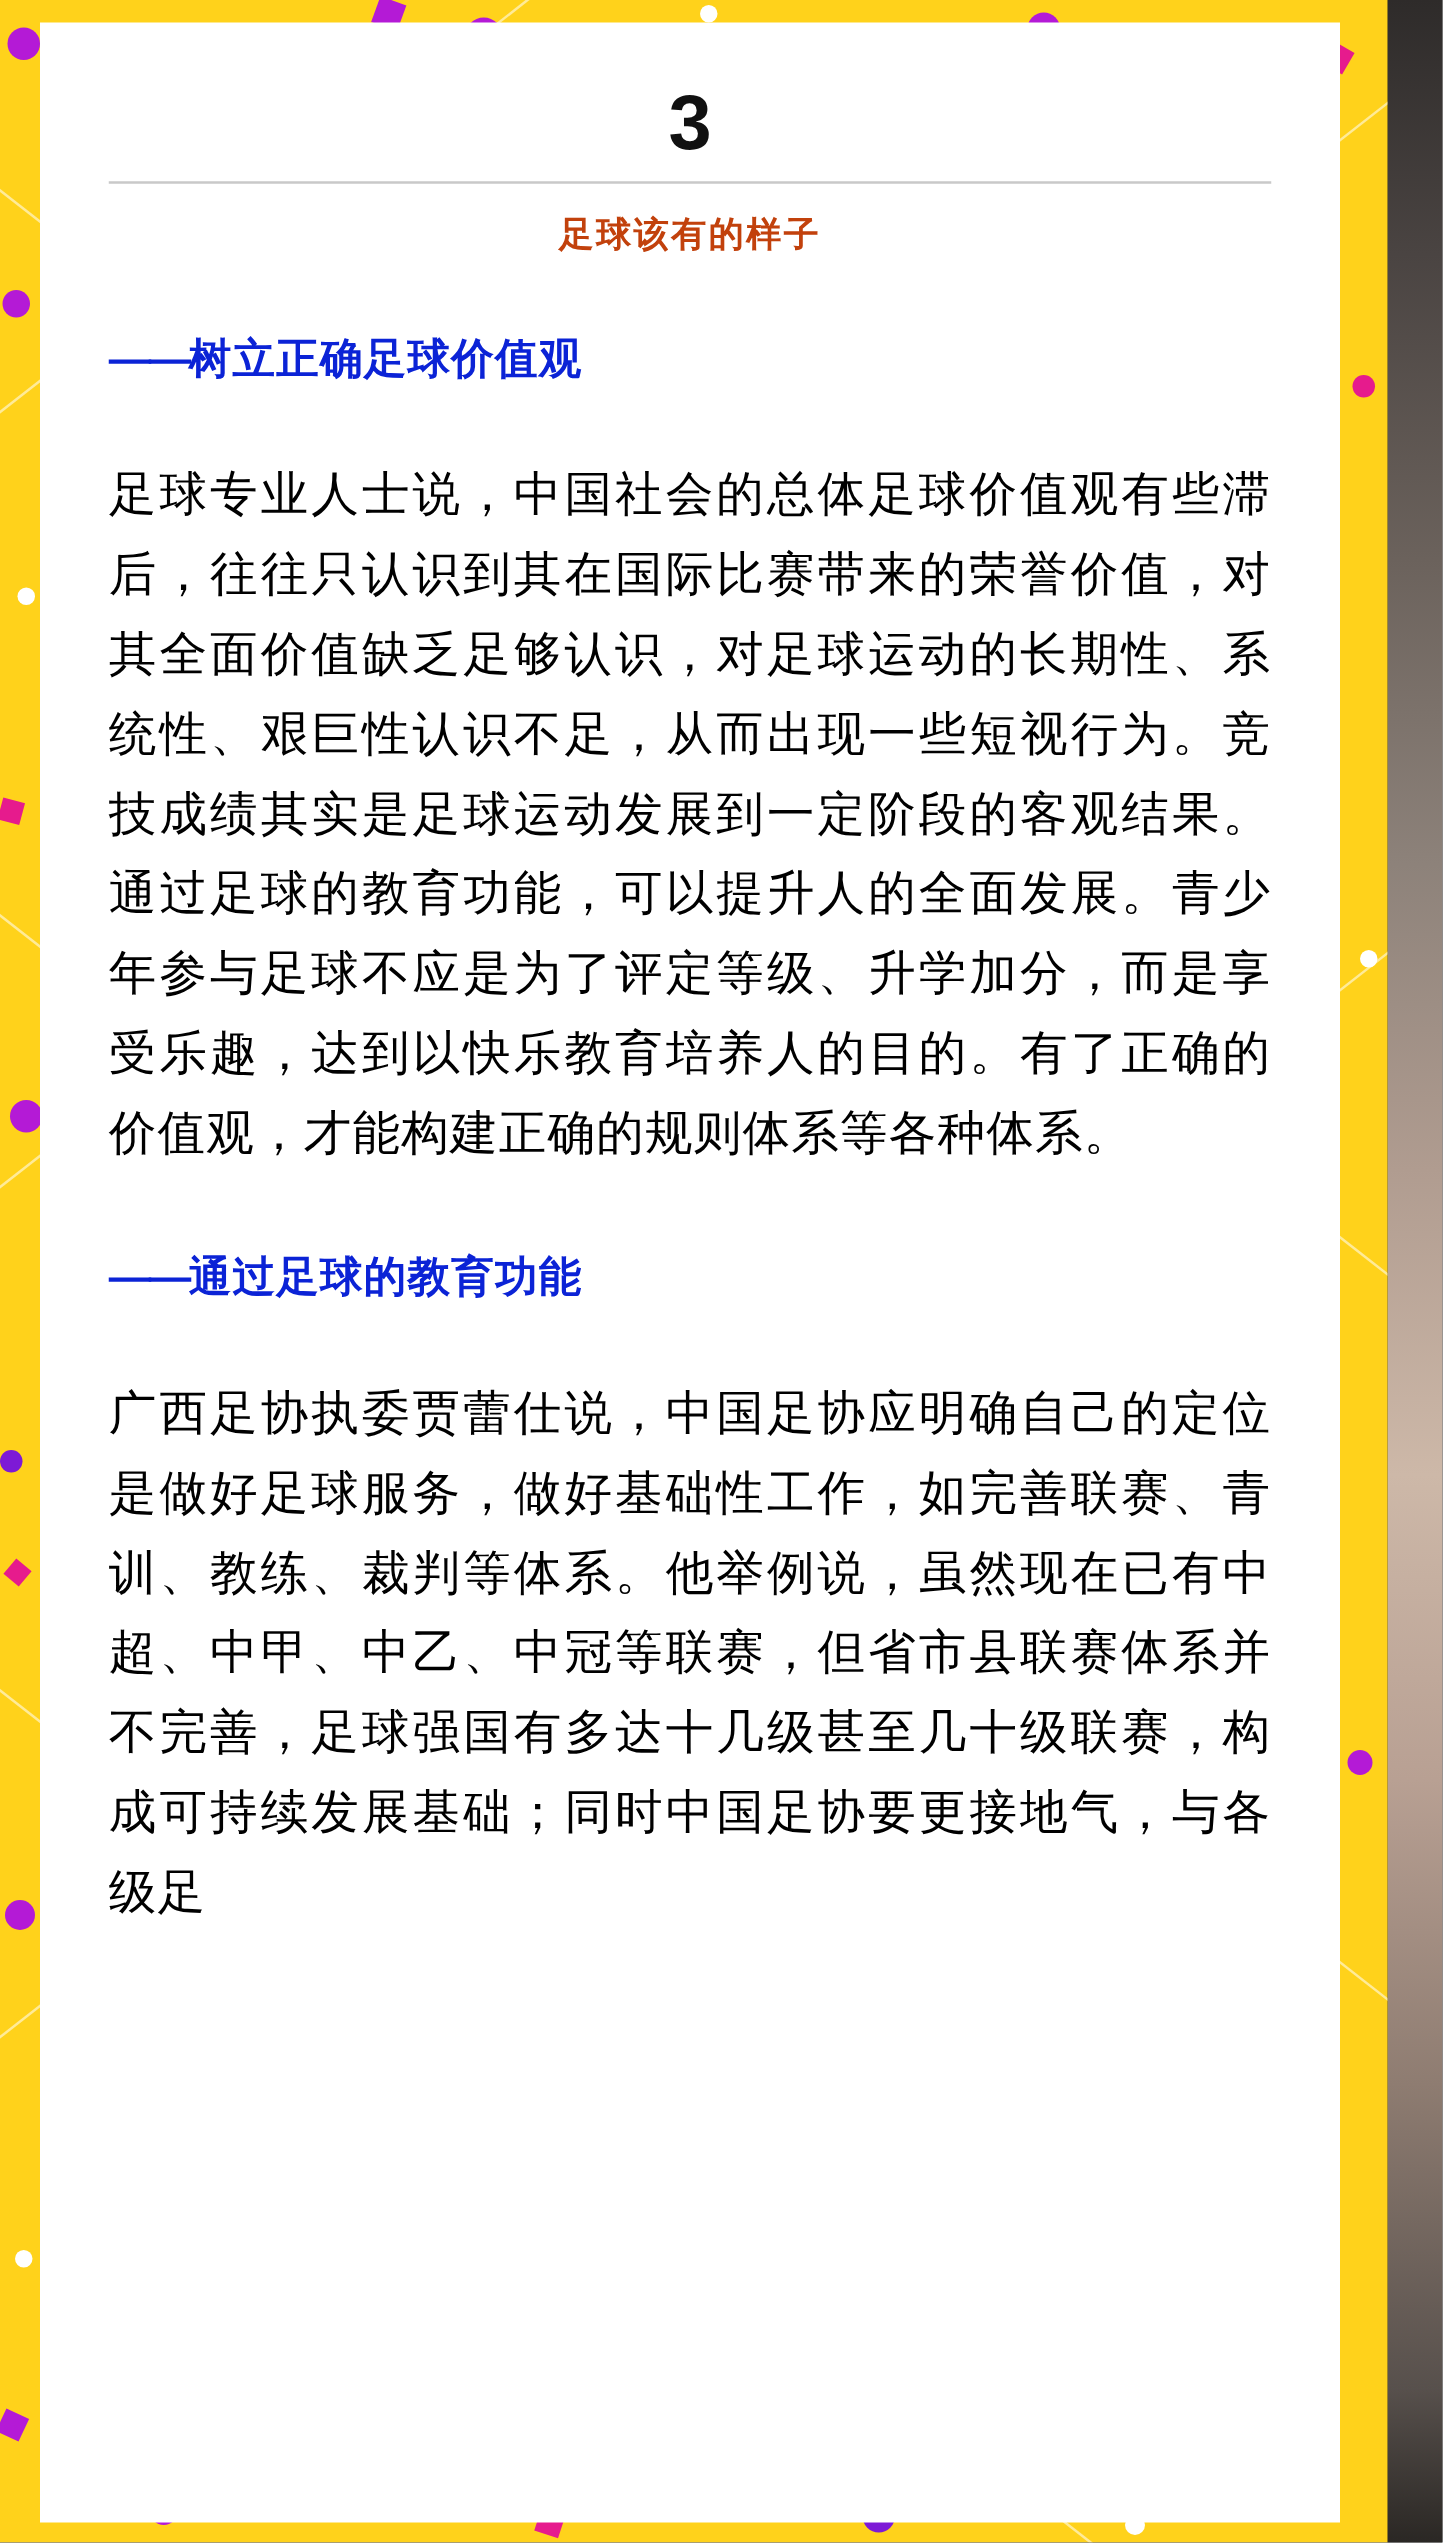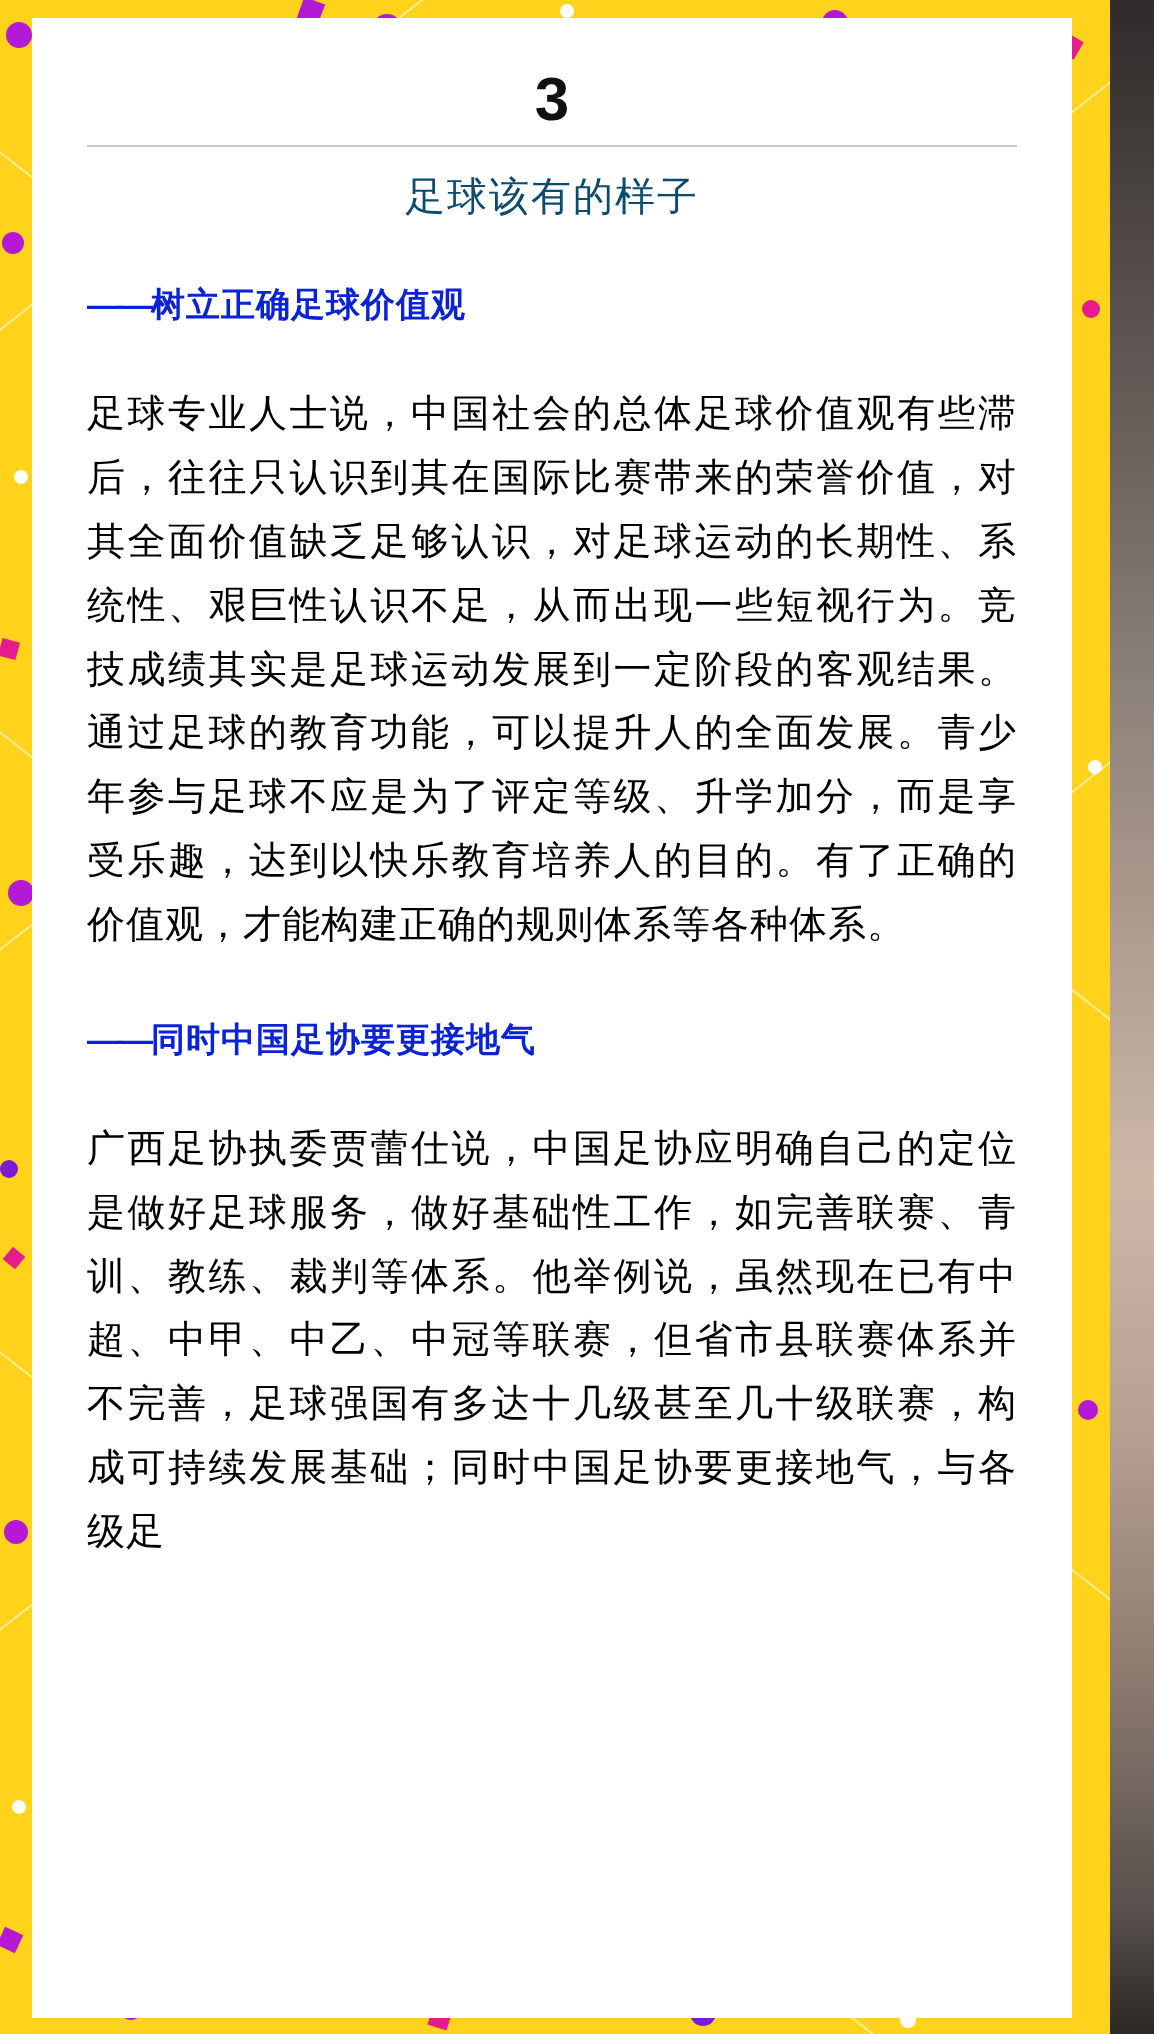--- a/index.html
+++ b/index.html
@@ -87,23 +87,23 @@
     letter-spacing: 0;
     margin: 18px 0 14px 0;
   }
   .rule {
     height: 2px;
     background: #c9c9c9;
     margin: 0 0 22px 0;
   }
   .section-title {
     text-align: center;
-    font-size: 40px;
-    font-weight: normal;
-    color: #0c4a6e;
+    font-size: 28px;
+    font-weight: bold;
+    color: #c2410c;
     letter-spacing: 2px;
     margin: 0 0 58px 0;
   }
   .sub-head {
     font-size: 34px;
     font-weight: bold;
     color: #0b23d6;
     letter-spacing: 1px;
     margin: 14px 0 56px 0;
     line-height: 1.3;
@@ -176,21 +176,21 @@
 
       <div class="section-title">足球该有的样子</div>
 
       <div class="sub-head">
         <span class="dashes">——</span><span>树立正确足球价值观</span>
       </div>
 
       <p class="body-text">足球专业人士说，中国社会的总体足球价值观有些滞后，往往只认识到其在国际比赛带来的荣誉价值，对其全面价值缺乏足够认识，对足球运动的长期性、系统性、艰巨性认识不足，从而出现一些短视行为。竞技成绩其实是足球运动发展到一定阶段的客观结果。通过足球的教育功能，可以提升人的全面发展。青少年参与足球不应是为了评定等级、升学加分，而是享受乐趣，达到以快乐教育培养人的目的。有了正确的价值观，才能构建正确的规则体系等各种体系。</p>
 
       <div class="sub-head">
-        <span class="dashes">——</span><span>同时中国足协要更接地气</span>
+        <span class="dashes">——</span><span>通过足球的教育功能</span>
       </div>
 
       <p class="body-text last">广西足协执委贾蕾仕说，中国足协应明确自己的定位是做好足球服务，做好基础性工作，如完善联赛、青训、教练、裁判等体系。他举例说，虽然现在已有中超、中甲、中乙、中冠等联赛，但省市县联赛体系并不完善，足球强国有多达十几级甚至几十级联赛，构成可持续发展基础；同时中国足协要更接地气，与各级足</p>
 
     </div>
   </div>
 
 </div>
 
 </body></html>

